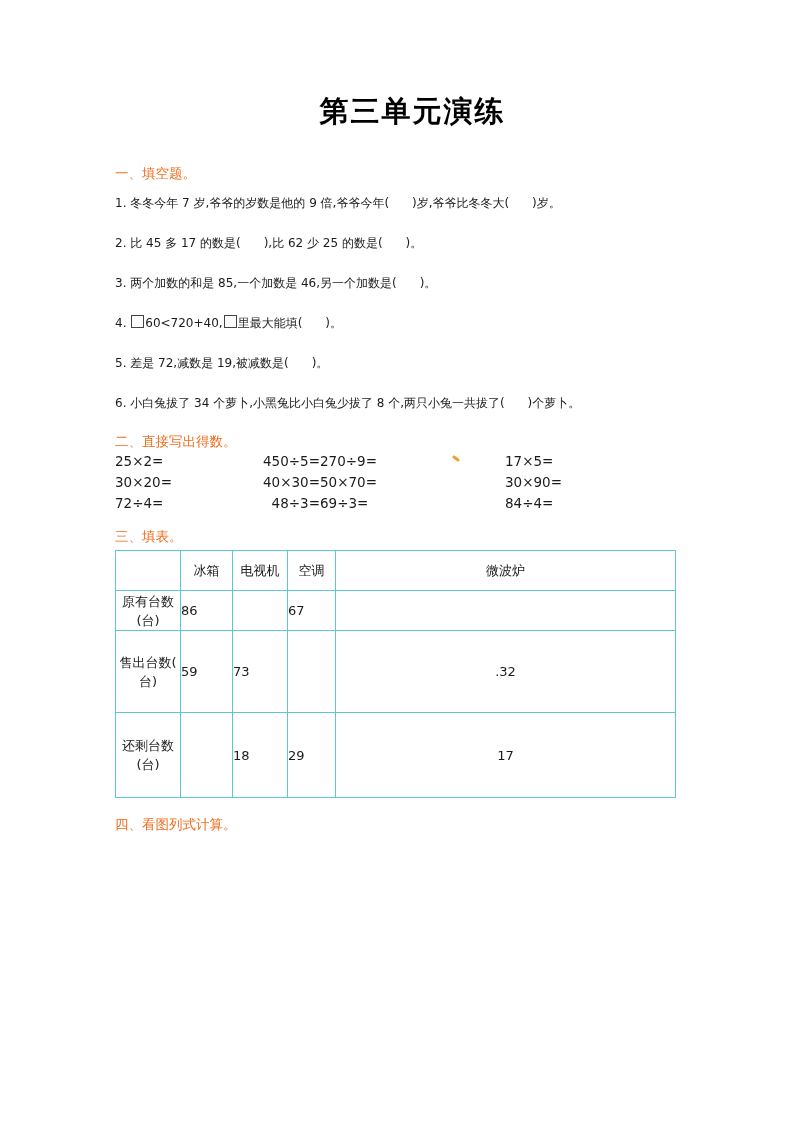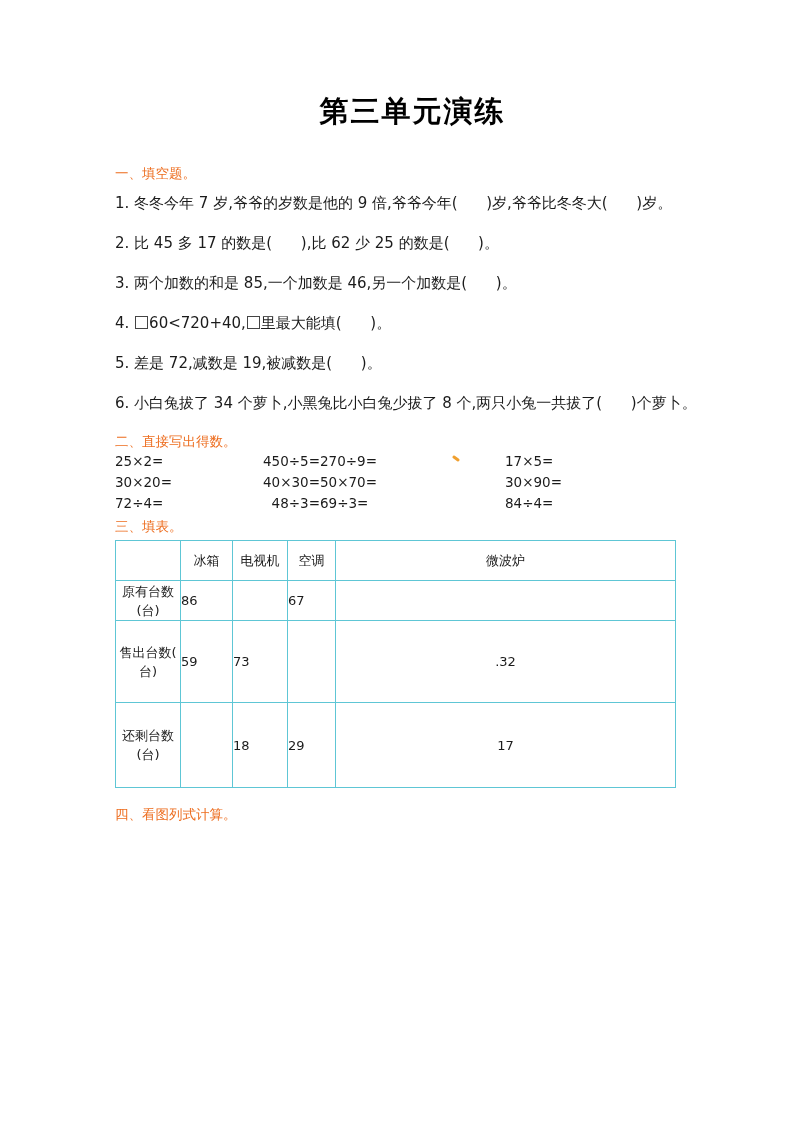--- a/index.html
+++ b/index.html
@@ -29,26 +29,26 @@
     top: 155px;
     width: 620px;
     font-size: 13.5px;
   }
   .sec-head {
     color: var(--accent, #ED6D1F);
     font-size: 13.5px;
     line-height: 20px;
     margin-top: 8px;
   }
-  .sec-head.s3 { margin-top: 2px; }
+  .sec-head.s3 { margin-top: 12px; }
   .sec-head.s4 { margin-top: 16px; }
   .q {
     line-height: 40px;
     white-space: pre;
-    font-size: 15px;
+    font-size: 12px;
   }
   .blank-box {
     display: inline-block;
     width: 13px;
     height: 13px;
     border: 1px solid #444444;
     vertical-align: -1px;
     margin: 0 1px;
     background: #ffffff;
   }

